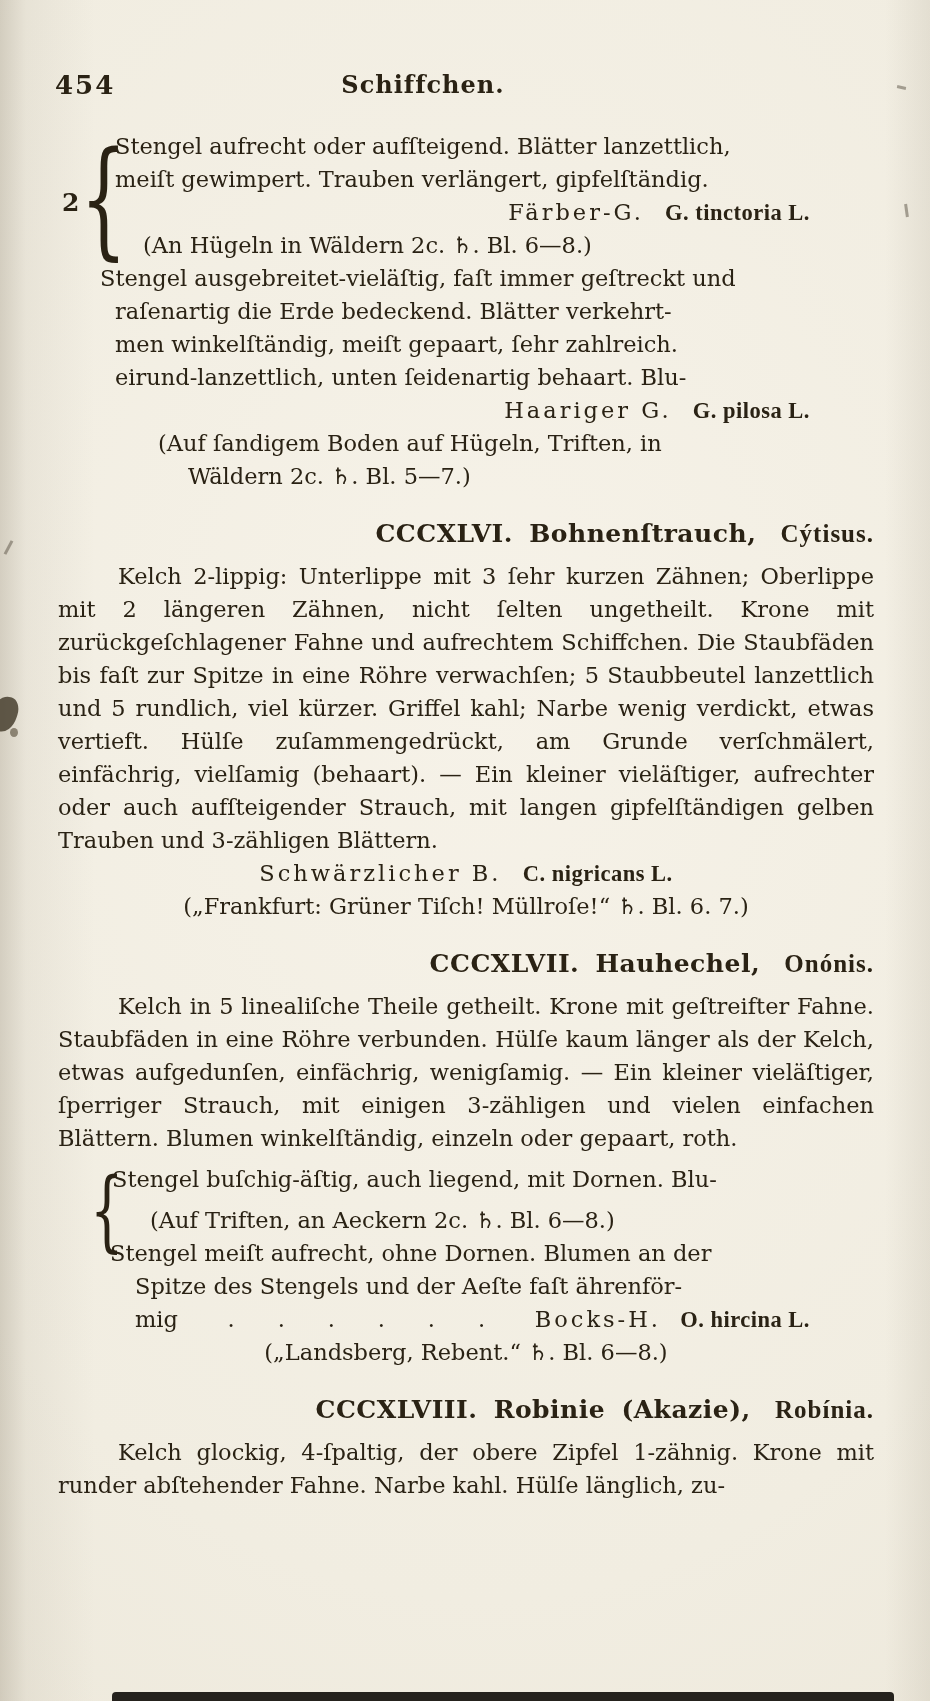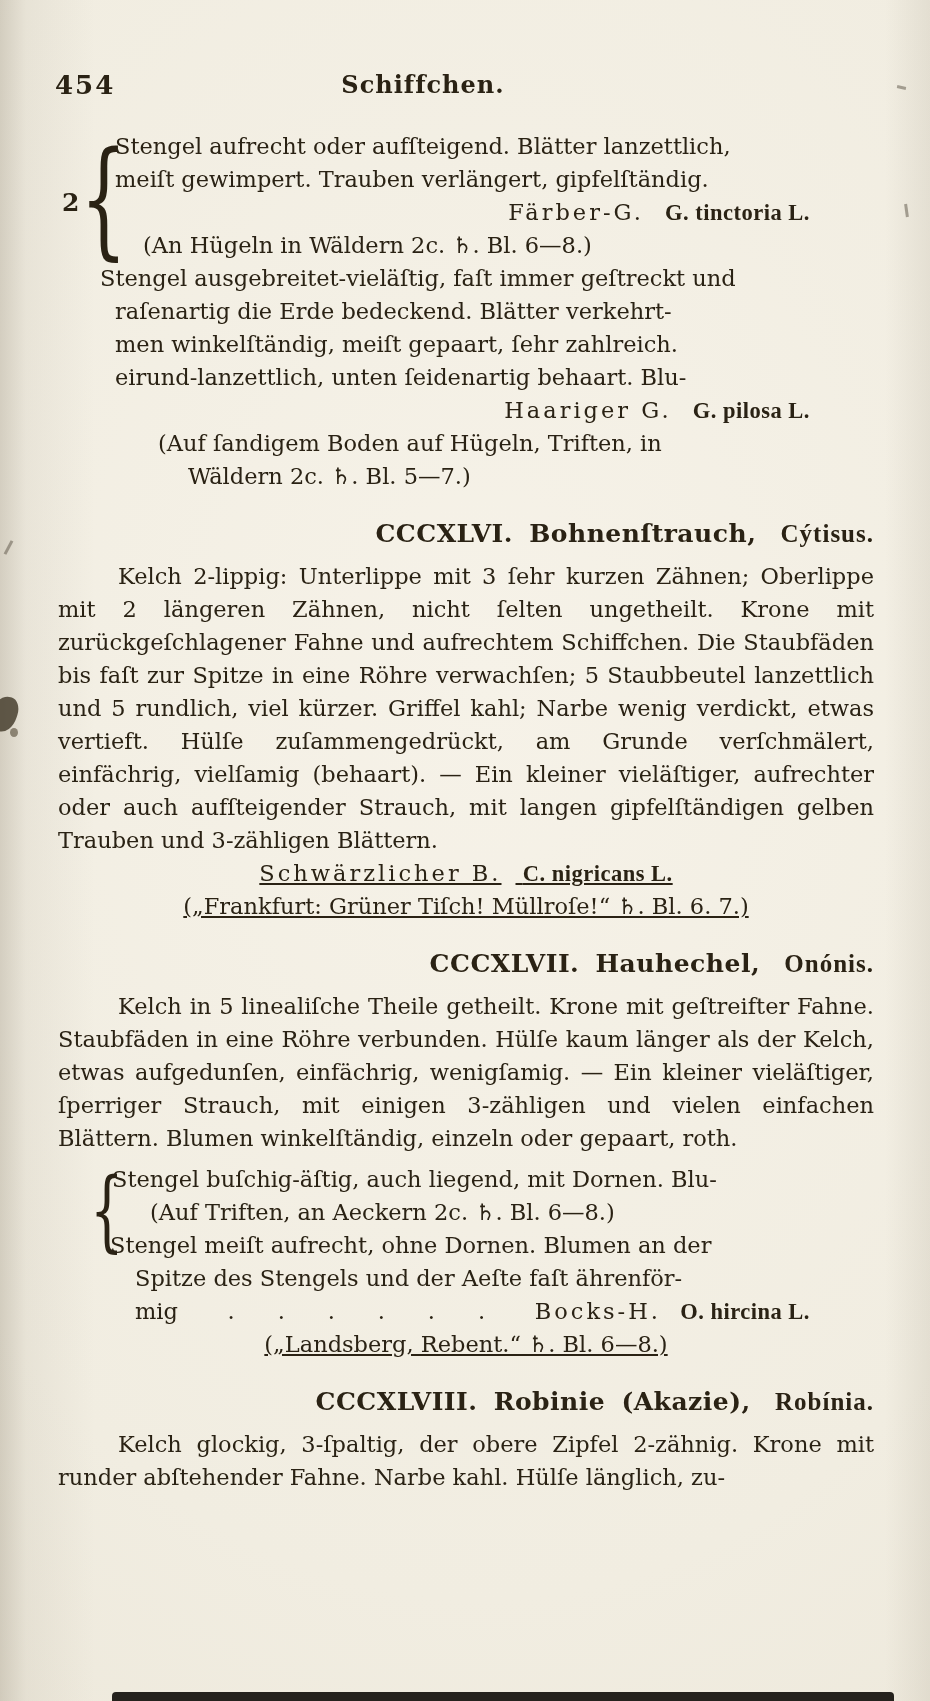--- a/index.html
+++ b/index.html
@@ -26,35 +26,35 @@
   .key1 { margin-top:24px; }
   .key2 { margin-top:8px; }
   .key-number { position:absolute; left:4px; top:56px; font-size:25px; font-weight:700; }
   .brace { position:absolute; font-weight:400; color:#2a2214; }
   .brace1 { left:22px; top:-6px; font-size:128px; line-height:148px; transform:scaleX(.58); transform-origin:left center; }
   .brace2 { left:32px; top:-4px; font-size:88px; line-height:104px; transform:scaleX(.6); transform-origin:left center; }
 
   .kl { white-space:nowrap; }
   .pl42{padding-left:42px;} .pl52{padding-left:52px;} .pl54{padding-left:54px;}
   .pl57{padding-left:57px;} .pl77{padding-left:77px;} .pl85{padding-left:85px;}
-  .pl92{padding-left:92px;} .pl100{padding-left:100px;} .pl130{padding-left:130px;}
+  .pl92{padding-left:92px;margin-top:8px;} .pl100{padding-left:100px;} .pl130{padding-left:130px;}
 
   .species-right { text-align:right; padding-right:64px; }
   .sp-de { letter-spacing:3px; margin-right:14px; }
   .sp-la { font-family:"Liberation Serif","DejaVu Serif",serif; font-weight:700; letter-spacing:.5px; }
   .sp-group .sp-de { margin-right:12px; }
   .dotline { display:flex; justify-content:space-between; align-items:baseline; padding-right:64px; }
   .dots { white-space:pre; }
 
   .section-heading { text-align:right; font-size:25px; font-weight:700; word-spacing:7px;
                      letter-spacing:.5px; margin-top:26px; margin-bottom:12px; }
   .heading-la { font-family:"Liberation Serif","DejaVu Serif",serif; font-weight:700; margin-left:8px; letter-spacing:1px; }
 
   .body-para { font-size:22.5px; line-height:33px; text-align:justify; text-indent:60px; }
-  .center-line { text-align:center; font-size:22.5px; line-height:33px;text-decoration:underline; }
+  .center-line { text-align:center; font-size:22.5px; line-height:33px; }
 
   
   .ink-blob { position:absolute; left:-9px; top:696px; width:26px; height:36px;
               background:#48402f; border-radius:60% 45% 55% 50%; transform:rotate(18deg); opacity:.85; }
   .ink-blob-small { position:absolute; left:10px; top:728px; width:8px; height:9px;
               background:#544a37; border-radius:50%; opacity:.6; }
   .mark { position:absolute; background:#5a5143; opacity:.5; }
   .mark1 { left:7px; top:540px; width:3px; height:15px; transform:rotate(28deg); }
   .mark2 { right:22px; top:204px; width:3px; height:13px; transform:rotate(-8deg); }
   .mark3 { right:24px; top:86px; width:9px; height:3px; transform:rotate(12deg); }
@@ -132,21 +132,21 @@
         </span>
       </div>
       <div class="kl center-line">(„Landsberg, Rebent.“ ♄. Bl. 6—8.)</div>
     </div>
   </section>
 
   <h2 class="section-heading">
     <span>CCCXLVIII. Robinie (Akazie),</span>
     <span class="heading-la">Robínia.</span>
   </h2>
-  <p class="body-para">Kelch glockig, 3-ſpaltig, der obere Zipfel 2-zähnig. Krone mit runder abſtehender Fahne. Narbe kahl. Hülſe länglich, zu-</p>
+  <p class="body-para">Kelch glockig, 4-ſpaltig, der obere Zipfel 1-zähnig. Krone mit runder abſtehender Fahne. Narbe kahl. Hülſe länglich, zu-</p>
 
 </div>
 
 <div class="ink-blob"></div>
 <div class="ink-blob-small"></div>
 <div class="mark mark1"></div>
 <div class="mark mark2"></div>
 <div class="mark mark3"></div>
 <div class="bottom-strip"></div>
 

